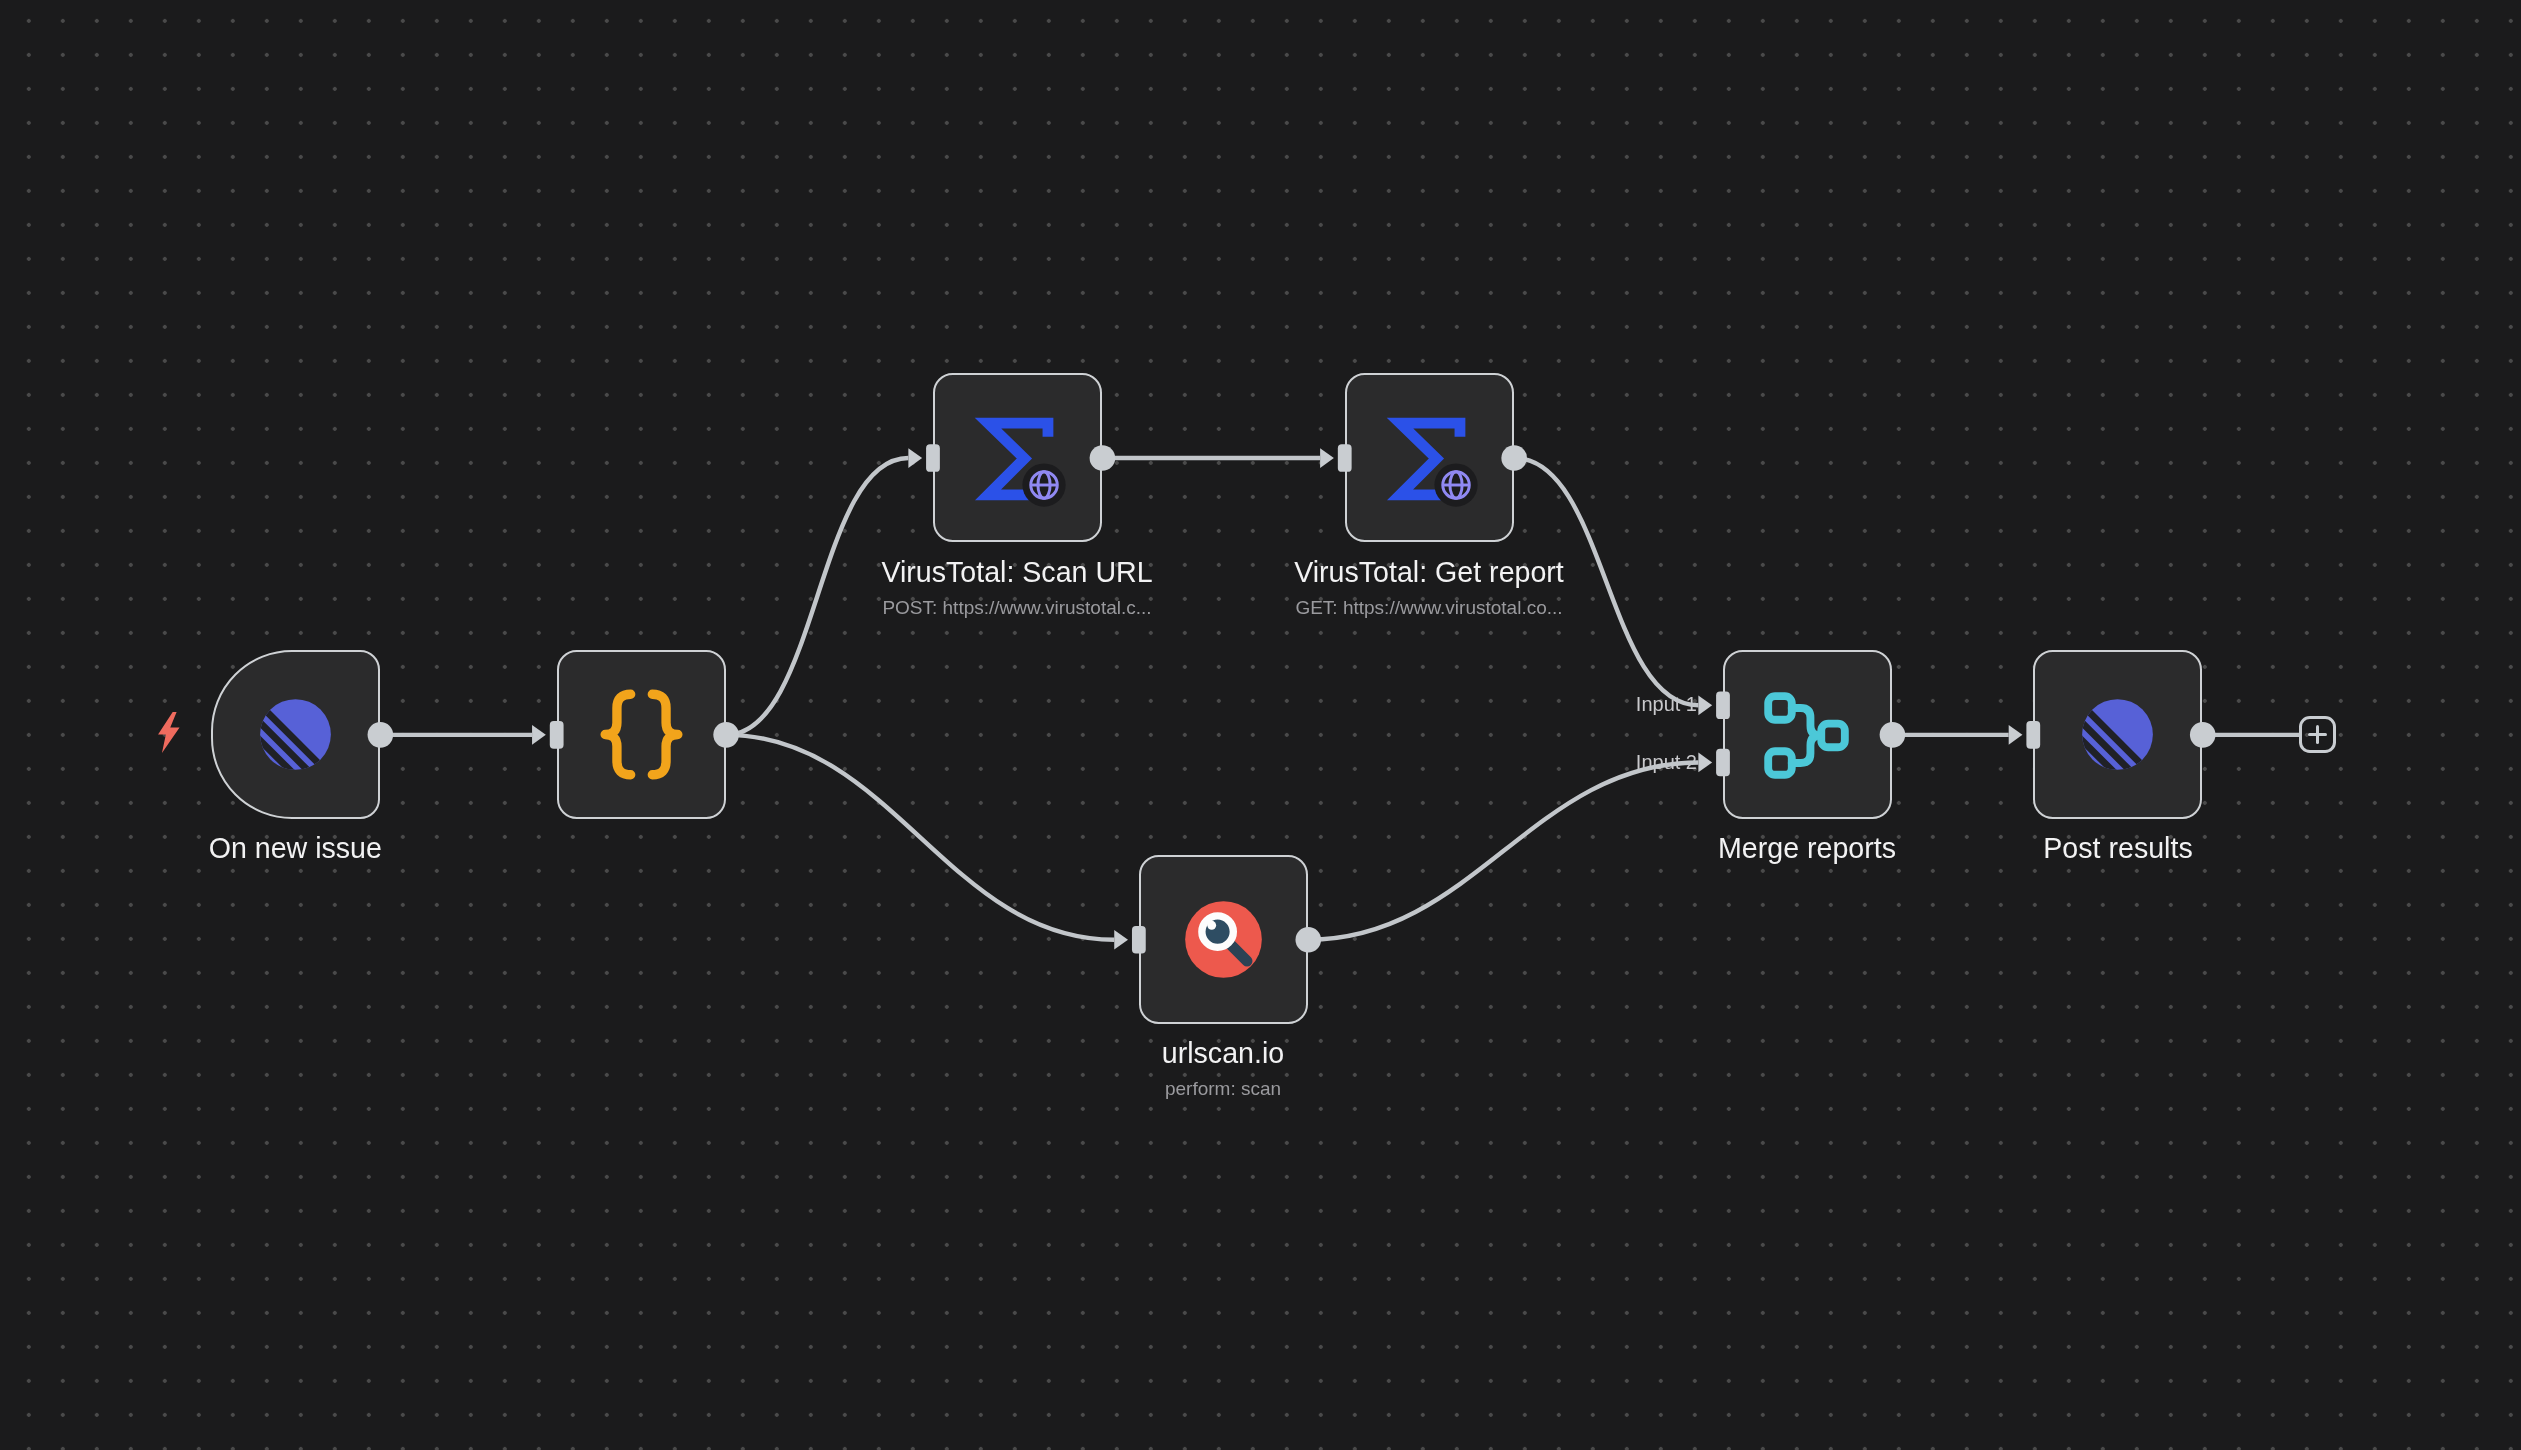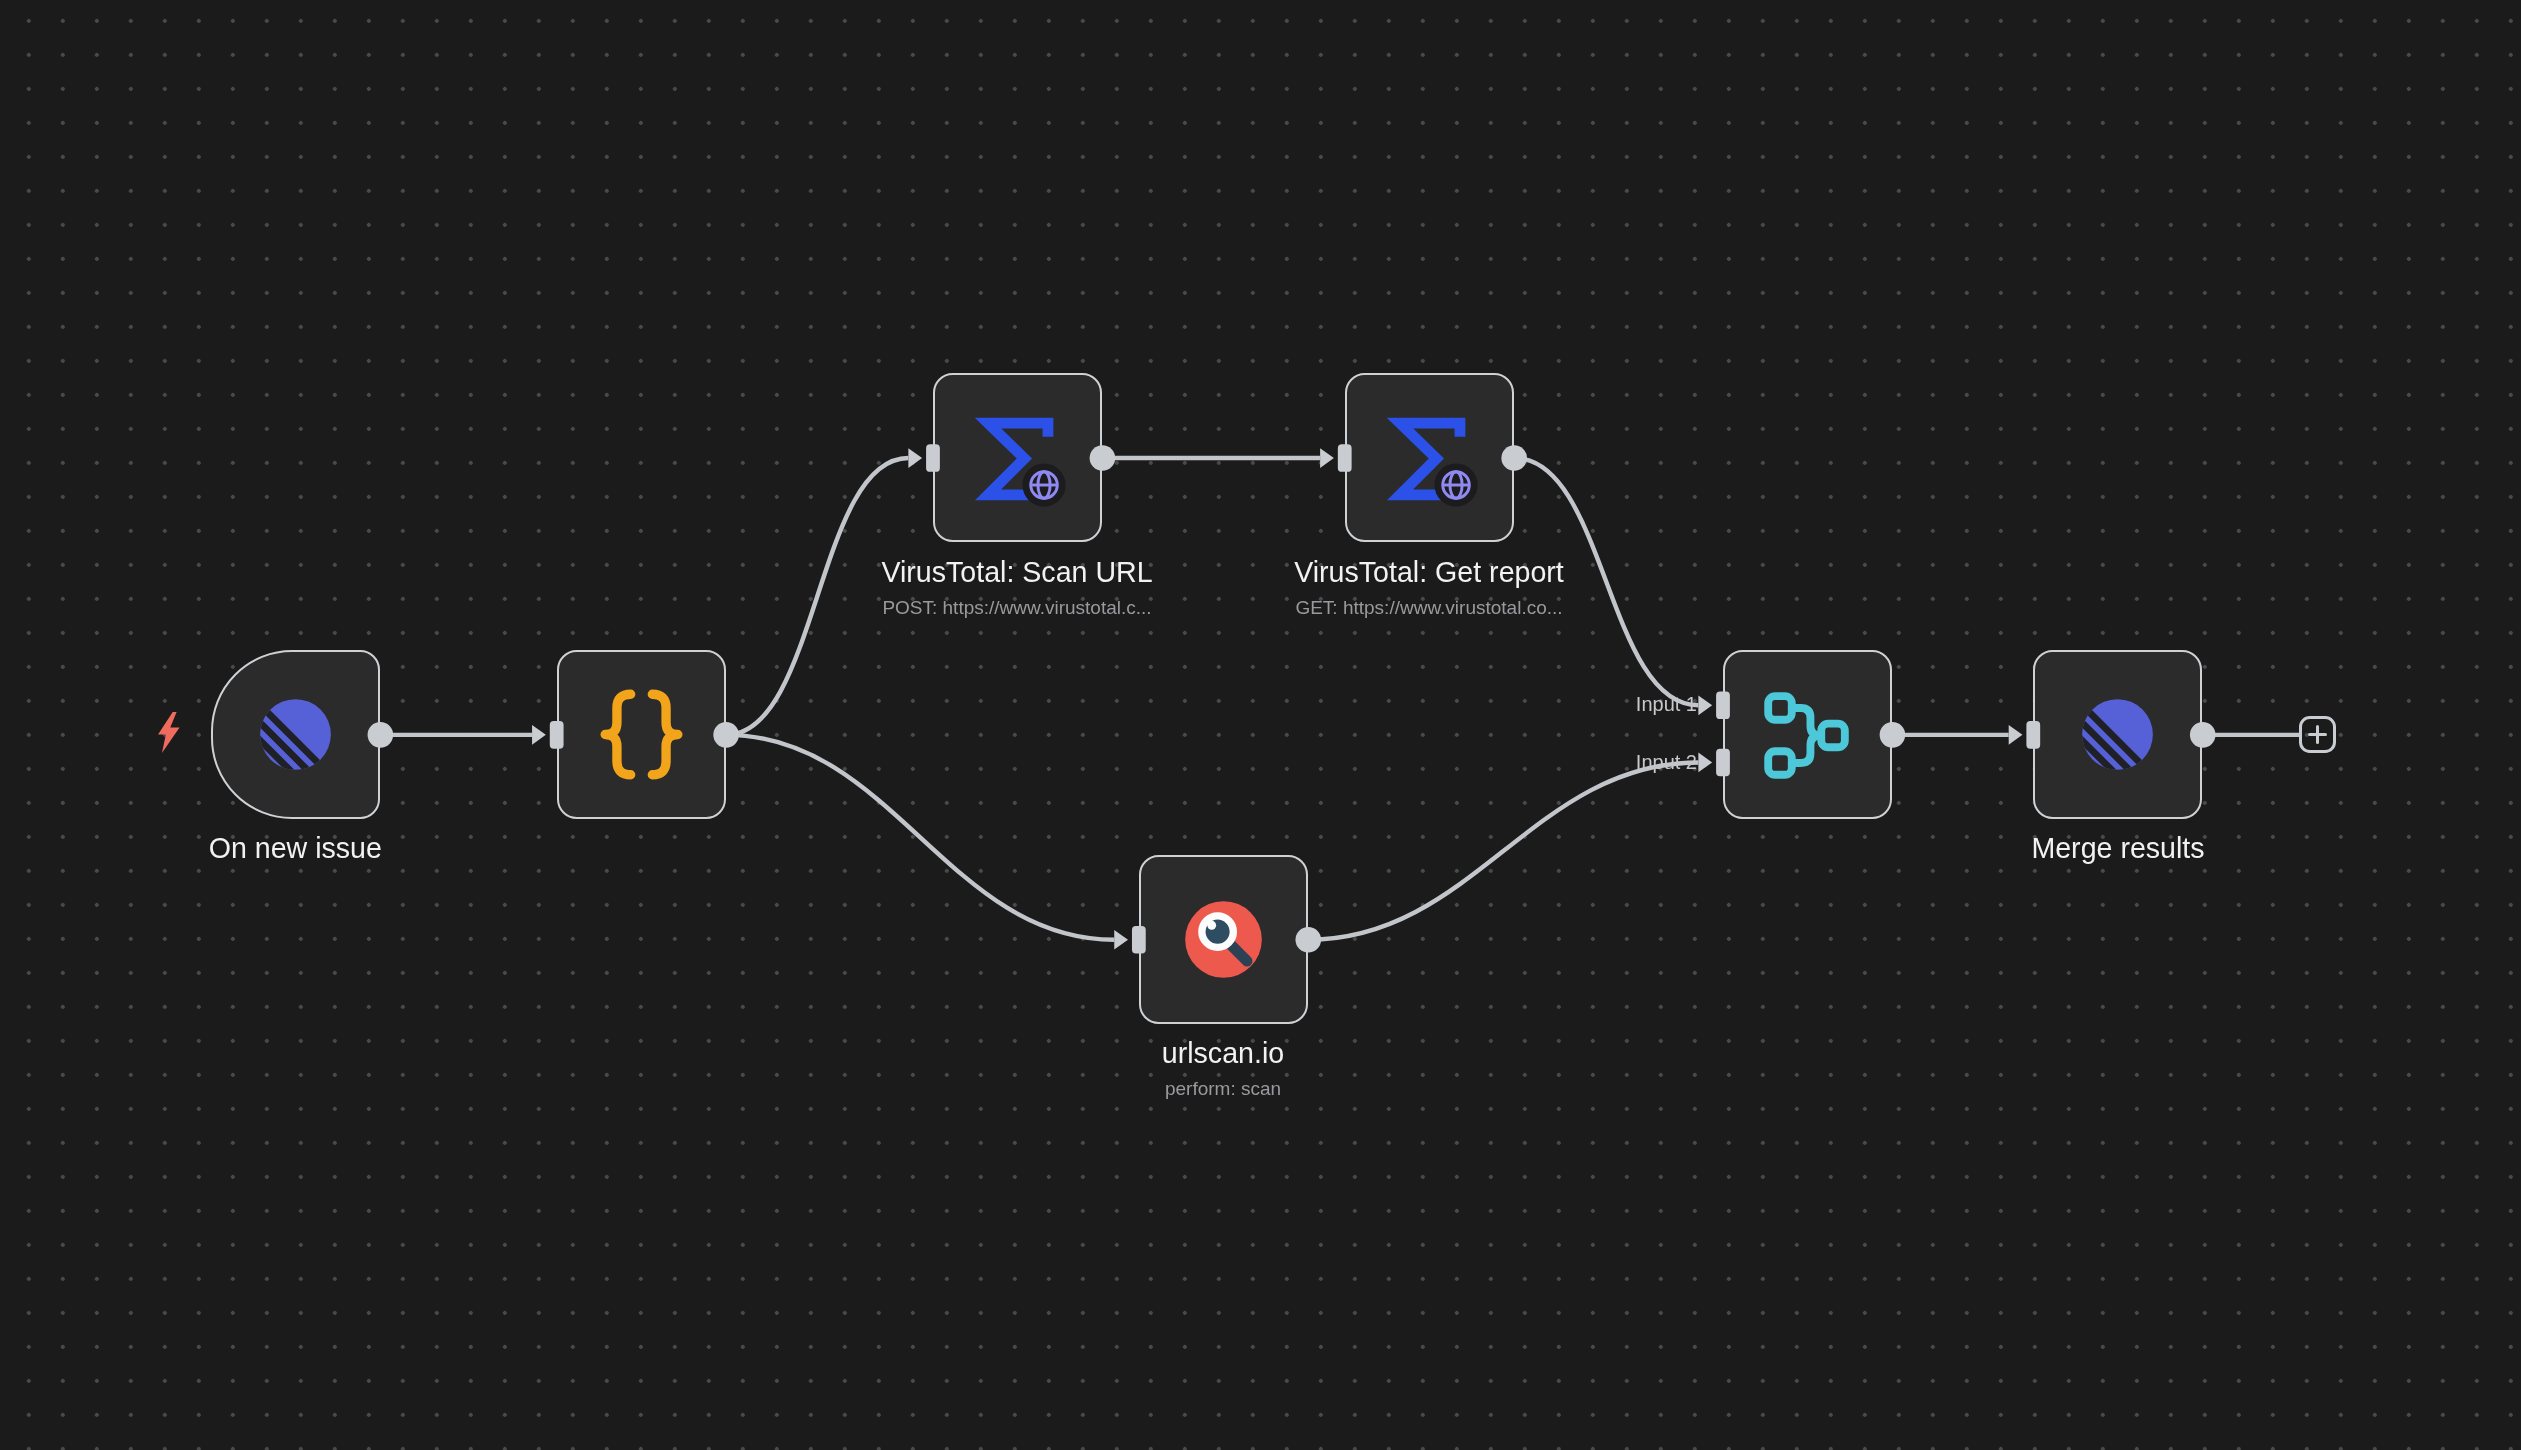--- a/index.html
+++ b/index.html
@@ -219,23 +219,24 @@
   </div>
   <div class="nodelabel l-get">
     <div class="title">VirusTotal: Get report</div>
     <div class="subtitle">GET: https://www.virustotal.co...</div>
   </div>
   <div class="nodelabel l-urlscan">
     <div class="title">urlscan.io</div>
     <div class="subtitle">perform: scan</div>
   </div>
   <div class="nodelabel l-merge">
+    <div class="title">Merge reports</div>
   </div>
   <div class="nodelabel l-post">
-    <div class="title">Merge results</div>
+    <div class="title">Post results</div>
   </div>
 
   <div class="plus-btn" title="">
     <span class="plus-glyph"></span>
   </div>
 
 </div>
 
 
 </body></html>

